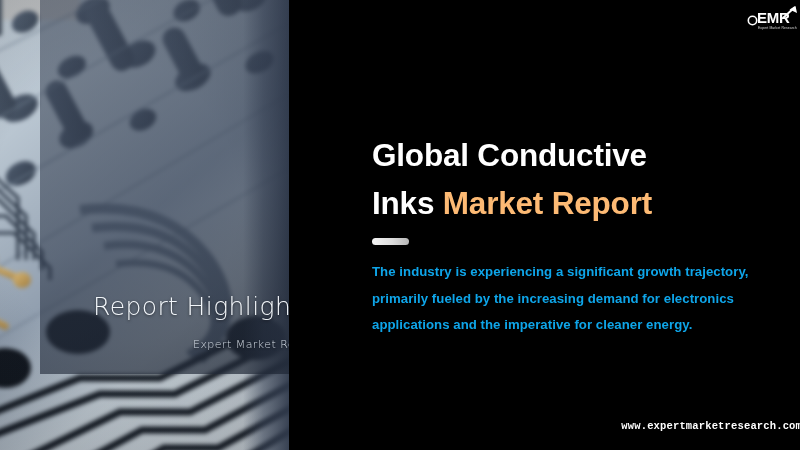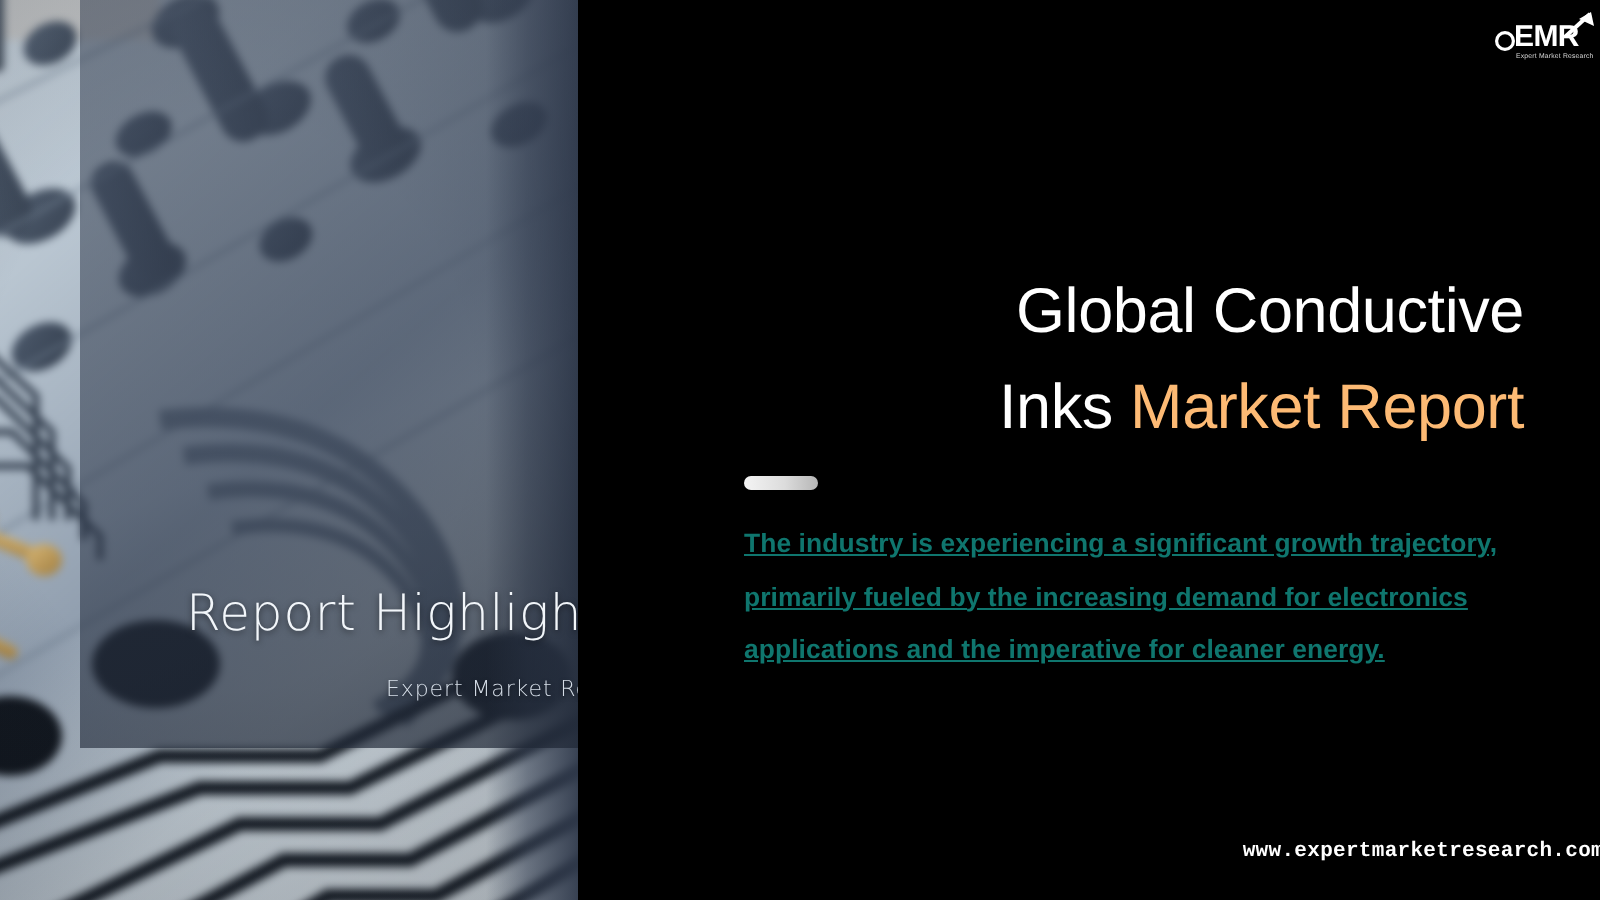--- a/index.html
+++ b/index.html
@@ -60,36 +60,36 @@
 
   
   .right { position:absolute; left:289px; top:0; width:526px; height:450px; background:#000; }
 
   .logo { position:absolute; right:12px; top:4px; width:56px; height:30px; }
   .logo svg { display:block; }
 
   .headline {
     position:absolute; left:83px; top:131px; width:390px;
     font-family:"Liberation Sans", sans-serif;
-    font-weight:400; font-size:31.5px; line-height:48px;
-    color:#ffffff; letter-spacing:-.2px;text-align:right;
+    font-weight:700; font-size:31.5px; line-height:48px;
+    color:#ffffff; letter-spacing:-.2px;
   }
   .headline .accent { color:#fdba74; }
 
   .divider {
     position:absolute; left:83px; top:238px; width:37px; height:7px;
     border-radius:4px;
     background:linear-gradient(90deg,#f4f4f4 0%, #dcdcdc 55%, #b6b6b6 100%);
   }
 
   .body-copy {
     position:absolute; left:83px; top:259px; width:392px;
     font-family:"Liberation Sans", sans-serif;
     font-weight:700; font-size:13.2px; line-height:26.5px;
-    color:#0f766e; letter-spacing:.05px;text-decoration:underline;
+    color:#0ea5e9; letter-spacing:.05px;
   }
 
   .site-url {
     position:absolute; right:13px; bottom:18px;
     font-family:Liberation Mono, monospace;
     font-weight:700; font-size:10.5px; letter-spacing:.15px;
     color:#ffffff;
   }
 </style>
 </head>

